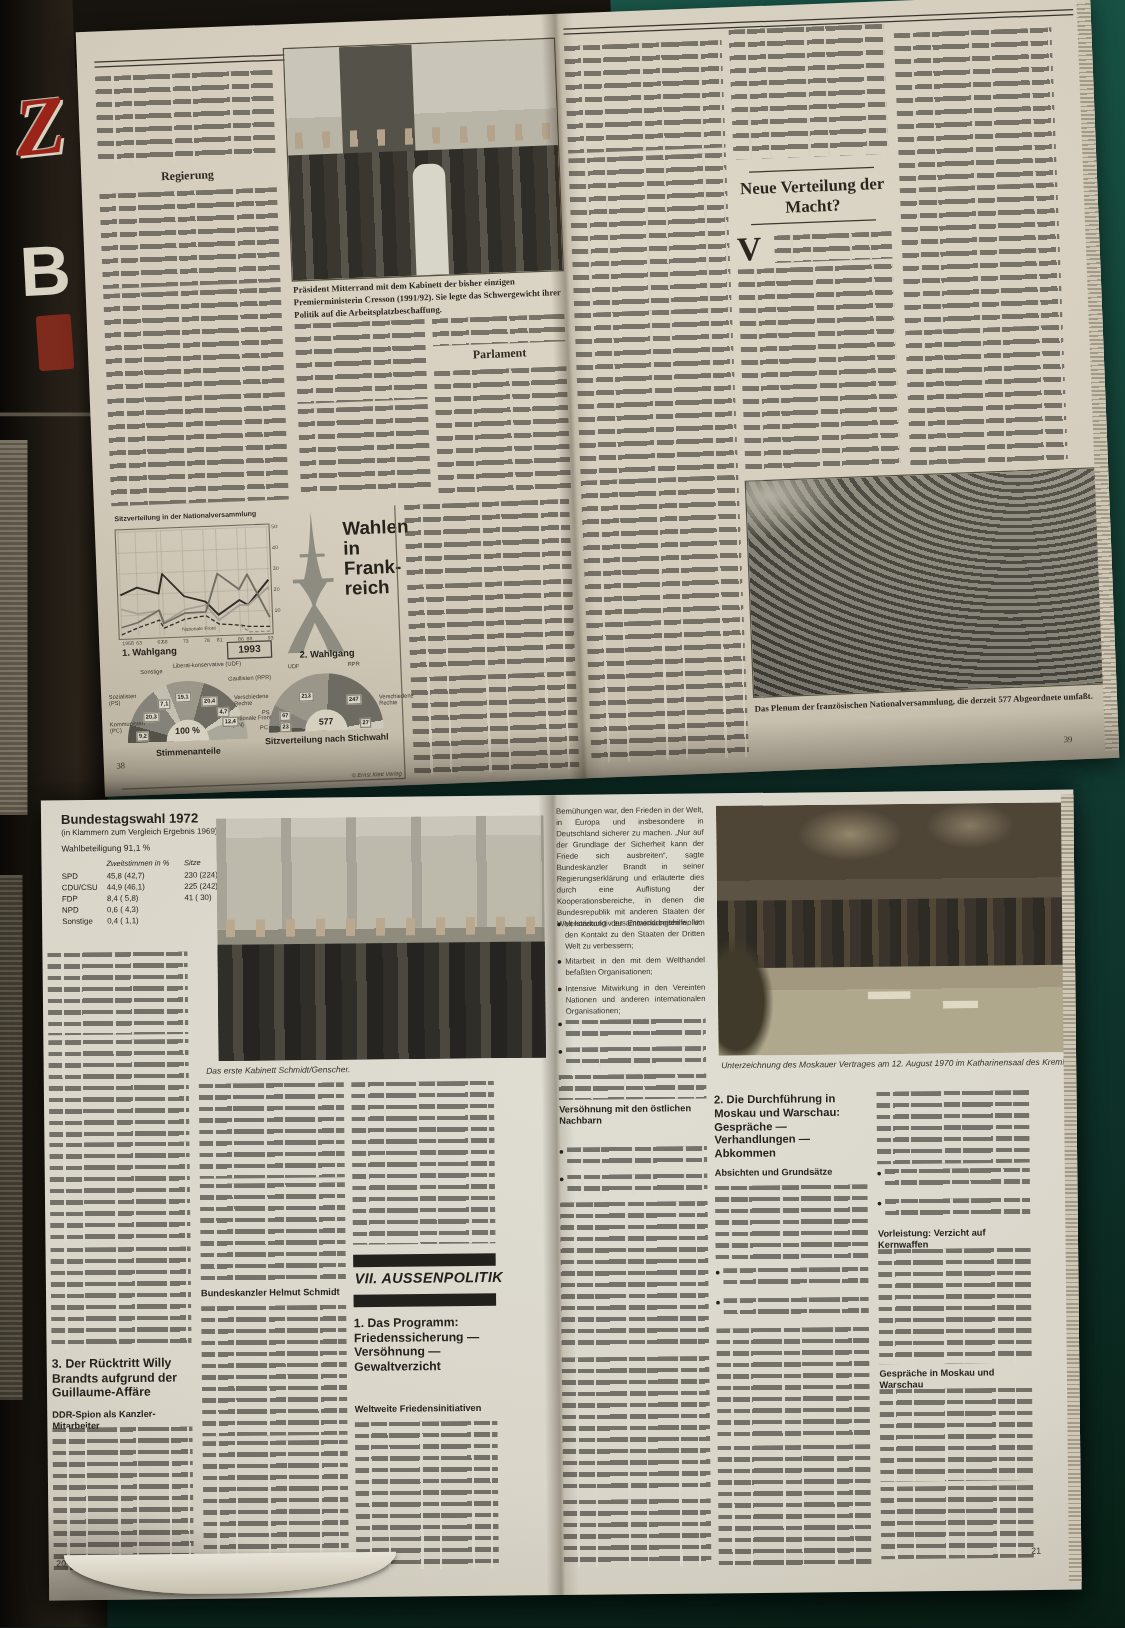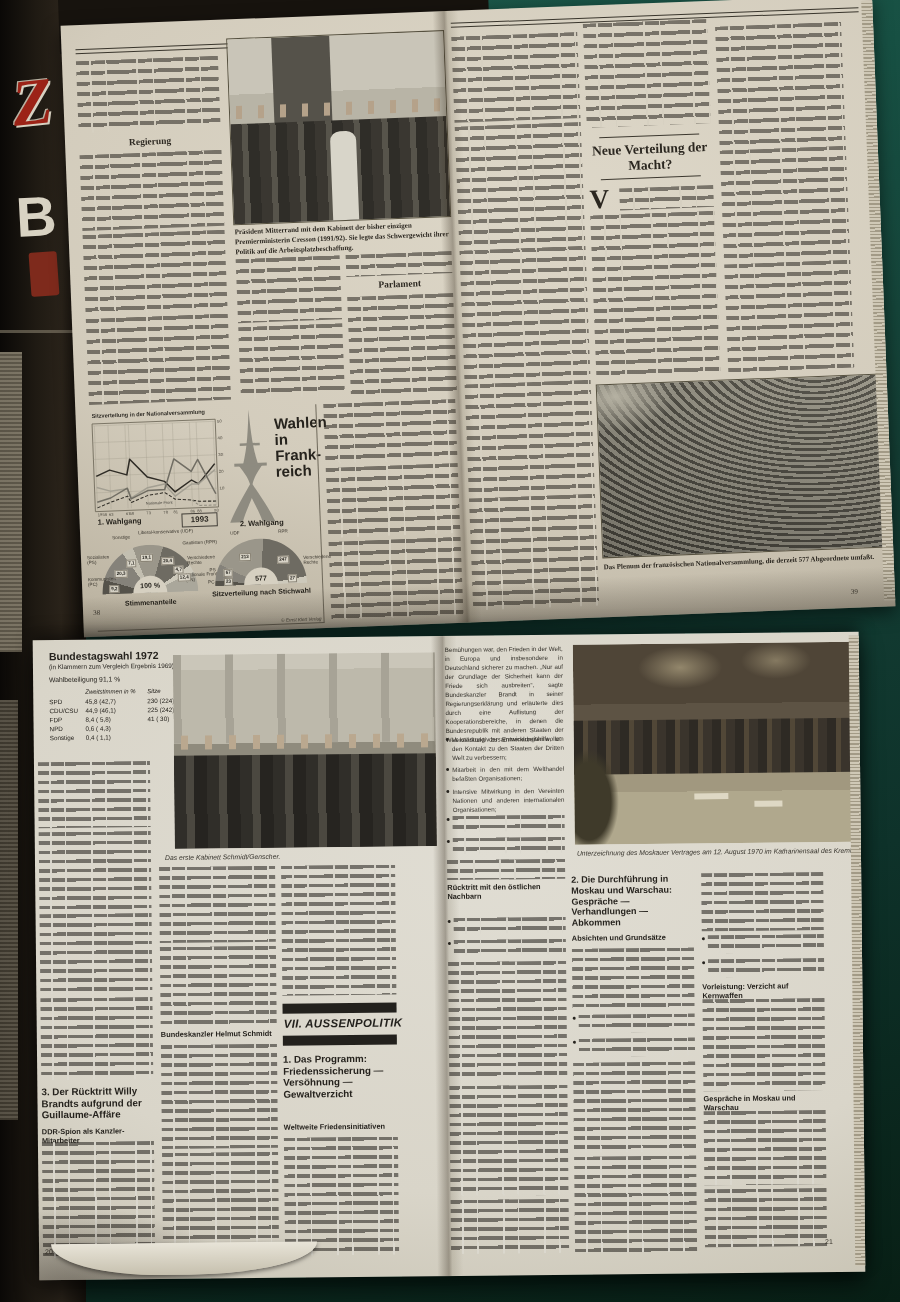--- a/index.html
+++ b/index.html
@@ -387,21 +387,21 @@
     </div>
     <div class="brow" style="left:412px;top:180px;width:118px;">
       <span class="dot"></span>
         <div class="bl txs" style="height:16px;"></div>
     </div>
     <div class="brow" style="left:412px;top:202px;width:118px;">
       <span class="dot"></span>
         <div class="bl txs" style="height:16px;"></div>
     </div>
     <div class="tx" style="left:412px;top:224px;width:118px;height:20px;"></div>
-    <div class="h8" style="left:412px;top:248px;width:118px;">Rücktritt mit den östlichen Nachbarn</div>
+    <div class="h8" style="left:412px;top:248px;width:118px;">Versöhnung mit den östlichen Nachbarn</div>
     <div class="brow" style="left:412px;top:282px;width:118px;">
       <span class="dot"></span>
         <div class="bl txs" style="height:16px;"></div>
     </div>
     <div class="brow" style="left:412px;top:304px;width:118px;">
       <span class="dot"></span>
         <div class="bl txs" style="height:16px;"></div>
     </div>
     <div class="tx" style="left:412px;top:326px;width:118px;height:118px;"></div>
     <div class="tx" style="left:412px;top:450px;width:118px;height:110px;"></div>

